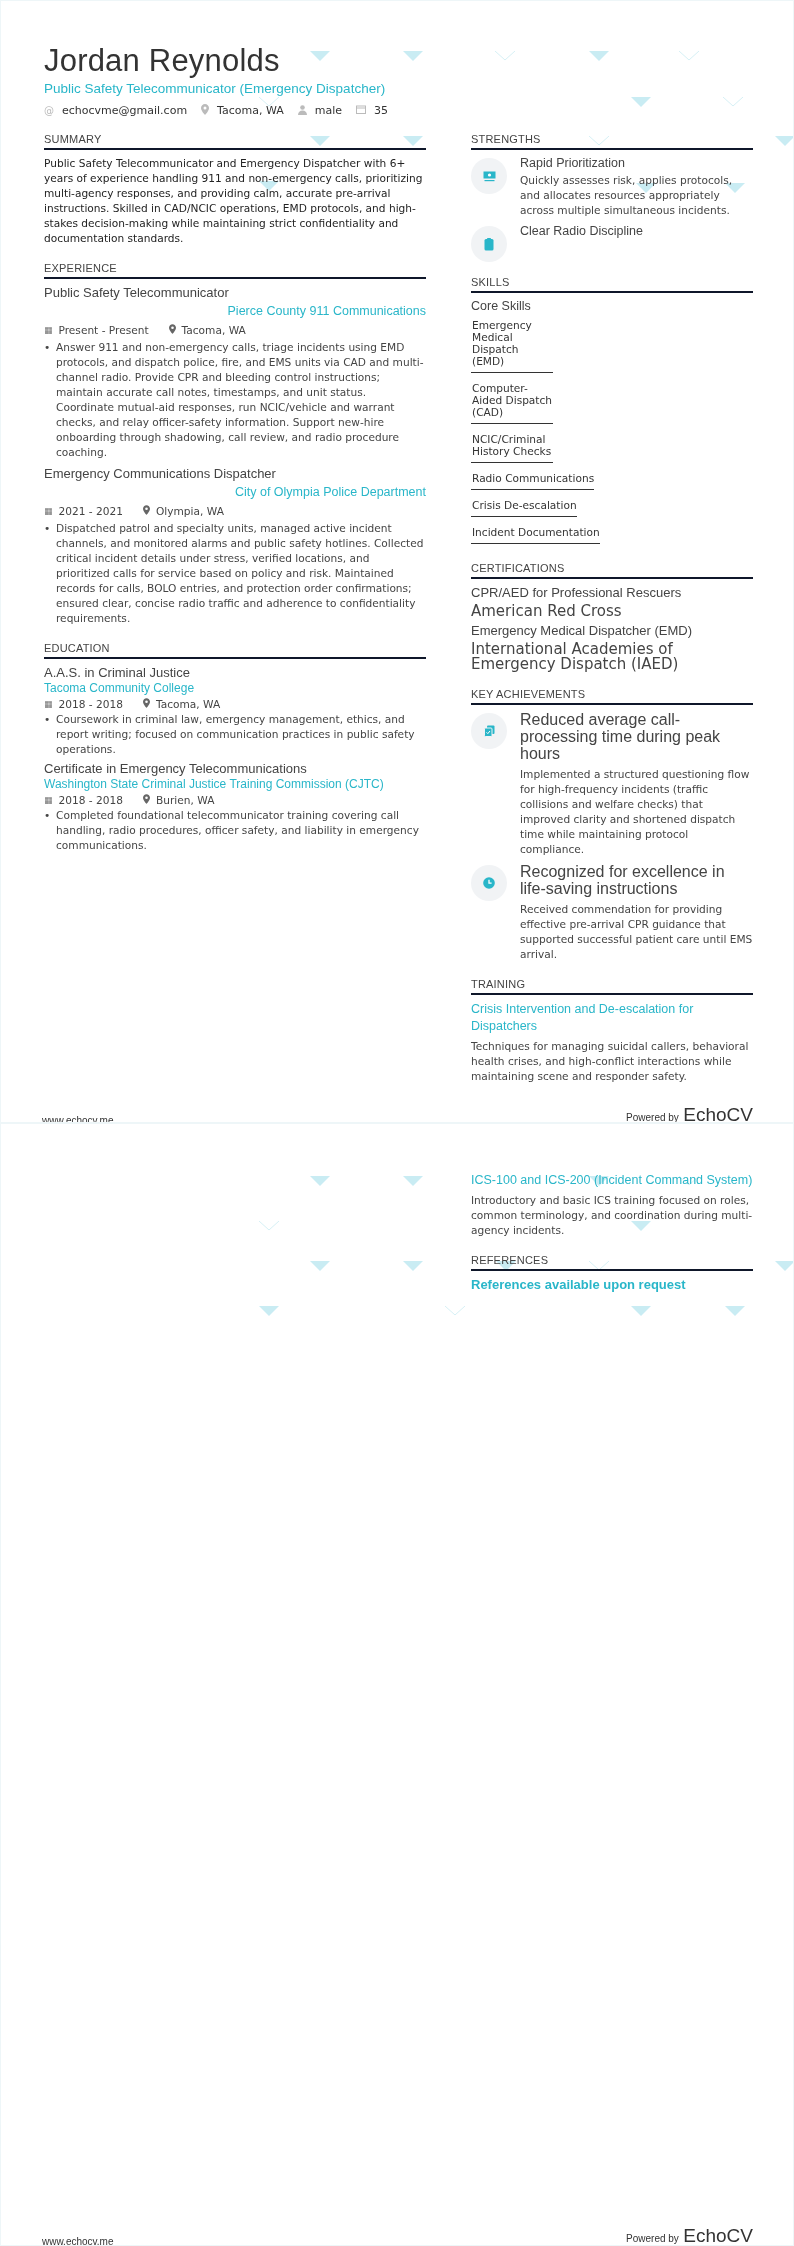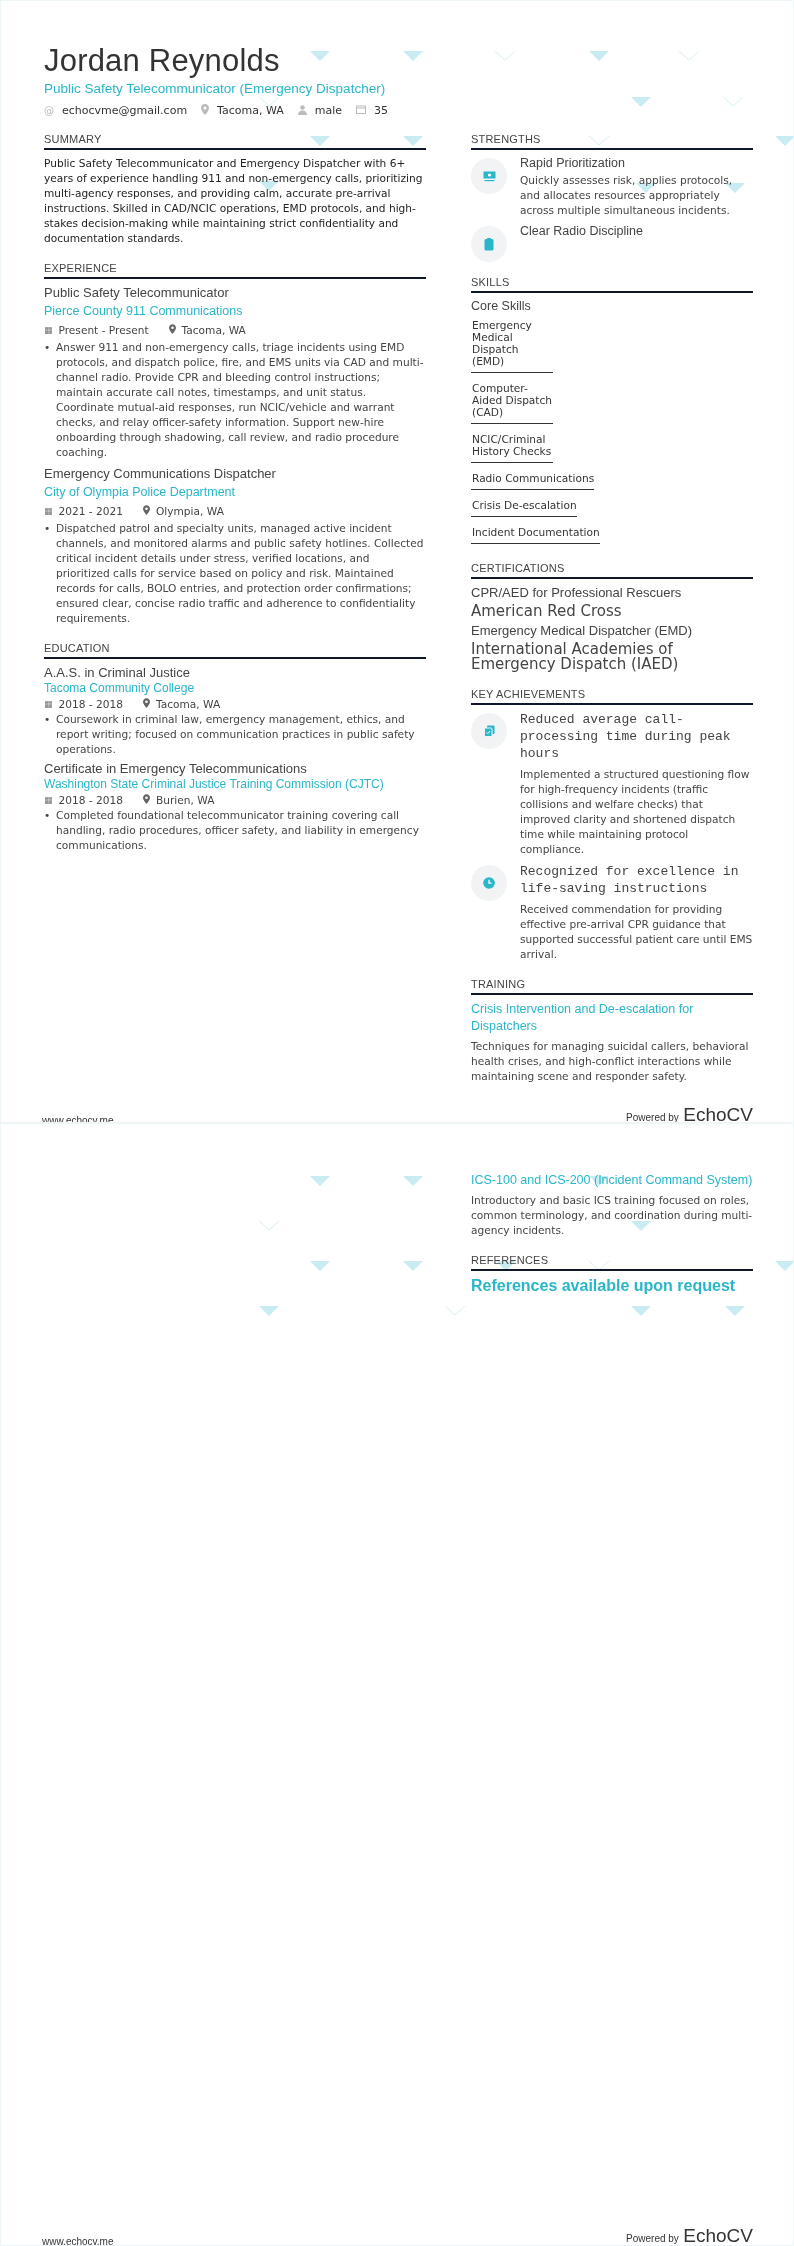--- a/index.html
+++ b/index.html
@@ -20,21 +20,21 @@
   .contact { display: flex; align-items: center; margin-right: 14px; }
   .c-icon { color: #bbb; font-size: 10px; margin-right: 8px; }
 
   .col-left { position: absolute; left: 43px; top: 132px; width: 382px; }
   .col-right { position: absolute; left: 470px; top: 132px; width: 282px; }
   .sec-title { font-family: "Liberation Sans", sans-serif; font-size: 11px; color: #444; text-transform: uppercase; letter-spacing: 0.2px; padding-bottom: 3px; border-bottom: 2px solid #0f172a; margin-bottom: 6px; }
   .para { font-size: 10.6px; line-height: 15px; color: #222; }
   .sec { margin-bottom: 16px; }
 
   .exp-role { font-family: "Liberation Sans", sans-serif; font-size: 13px; color: #444; margin-top: 4px; }
-  .exp-org { font-family: "Liberation Sans", sans-serif; font-size: 12.5px; color: #29b6c9; margin-top: 4px; }
+  .exp-org { font-family: "Liberation Sans", sans-serif; font-size: 12.5px; color: #29b6c9; margin-top: 4px; text-align: right; }
   .meta { display: flex; align-items: center; font-size: 10.6px; color: #444; margin-top: 6px; }
   .meta .m { display: flex; align-items: center; margin-right: 20px; }
   .meta .mi { color: #777; font-size: 9px; margin-right: 6px; }
   .bullets { list-style: none; margin-top: 4px; }
   .bullets li { position: relative; padding-left: 12px; font-size: 10.6px; line-height: 15px; color: #444; }
   .bullets li::before { content: "•"; position: absolute; left: 0; top: 0; color: #444; }
   .exp-item { margin-bottom: 6px; }
 
   .edu-degree { font-family: "Liberation Sans", sans-serif; font-size: 13px; color: #444; margin-top: 2px; }
   .edu-school { font-family: "Liberation Sans", sans-serif; font-size: 12px; color: #29b6c9; margin-top: 1px; }
@@ -46,24 +46,24 @@
   .str-title { font-family: "Liberation Sans", sans-serif; font-size: 12.5px; color: #444; }
   .str-desc { font-size: 10.6px; line-height: 15px; color: #444; margin-top: 3px; }
 
   .skills-group { font-family: "Liberation Sans", sans-serif; font-size: 12.5px; color: #444; margin-top: 2px; margin-bottom: 3px; }
   .skills { display: flex; flex-wrap: wrap; }
   .skill { font-size: 10.6px; color: #333; padding: 3px 0 5px 1px; border-bottom: 1px solid #333; margin-right: 16px; margin-bottom: 6px; }
 
   .cert-name { font-family: "Liberation Sans", sans-serif; font-size: 13px; color: #444; margin-top: 2px; }
   .cert-issuer { font-size: 15px; line-height: 15px; color: #444; margin-top: 4px; margin-bottom: 4px; }
 
-  .ach-title { font-family: Liberation Mono, monospace; font-size: 13px; line-height: 17px; color: #444; }
+  .ach-title { font-family: Liberation Sans, sans-serif; font-size: 16px; line-height: 17px; color: #444; }
   .train-title { font-family: "Liberation Sans", sans-serif; font-size: 12.5px; line-height: 17px; color: #29b6c9; margin-top: 2px; }
   .train-desc { font-size: 10.6px; line-height: 15px; color: #444; margin-top: 4px; }
-  .ref-text { font-family: "Liberation Sans", sans-serif; font-size: 16px; color: #29b6c9; font-weight: 600; margin-top: 4px; }
+  .ref-text { font-family: "Liberation Sans", sans-serif; font-size: 13px; color: #29b6c9; font-weight: 600; margin-top: 4px; }
 
   .footer { position: absolute; left: 41px; right: 40px; display: flex; justify-content: space-between; align-items: flex-end; font-family: "Liberation Sans", sans-serif; color: #333; }
   .footer .url { font-size: 10px; }
   .footer .powered { font-size: 10px; }
   .footer .brand { font-size: 19px; color: #333; }
 </style>
 </head>
 <body>
 
 <div class="page page1">

